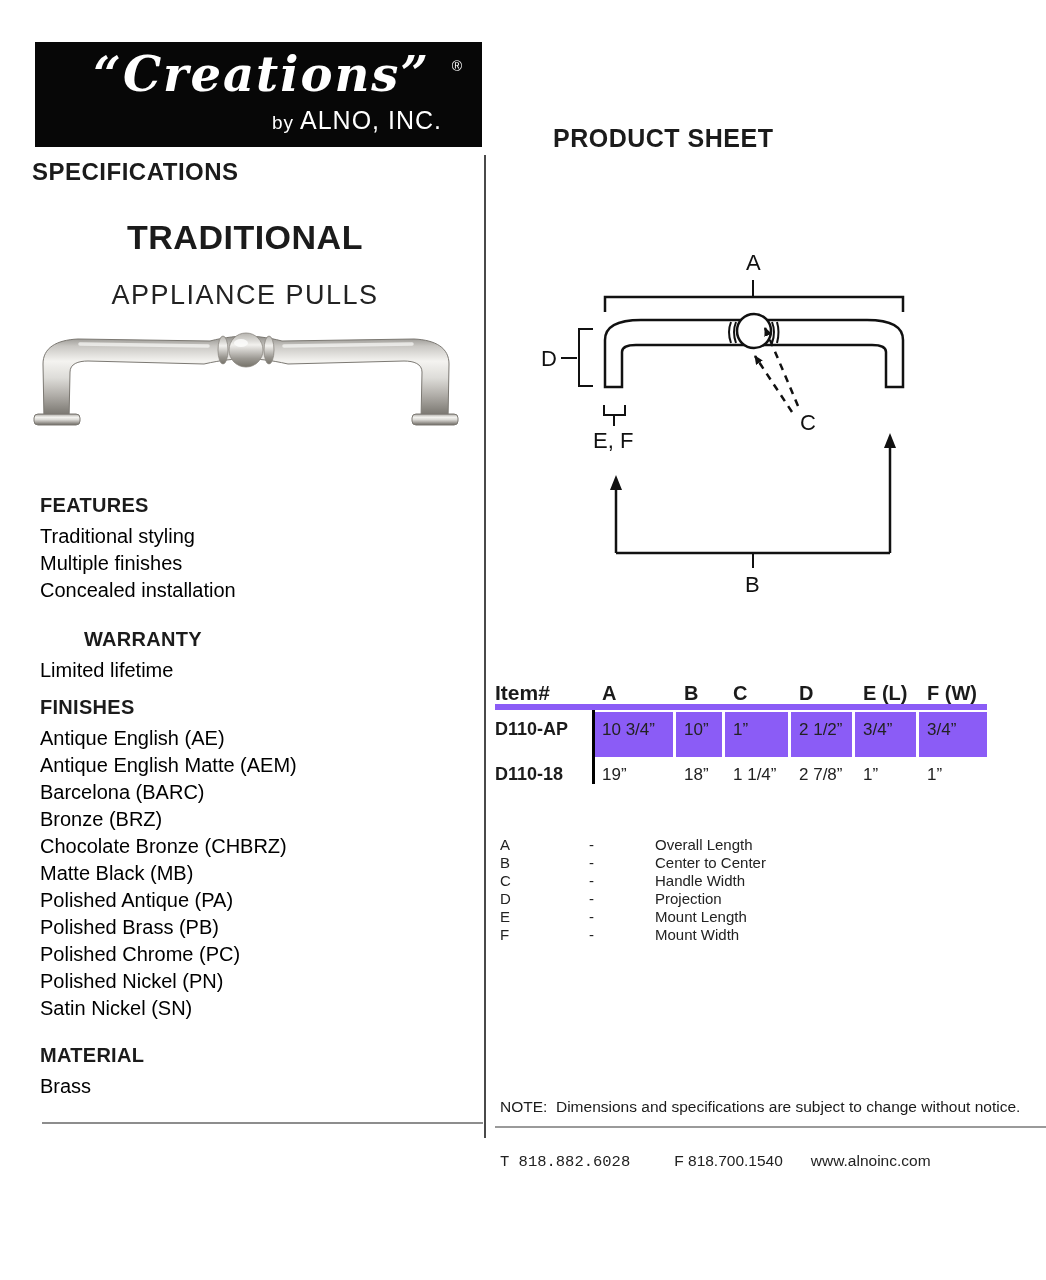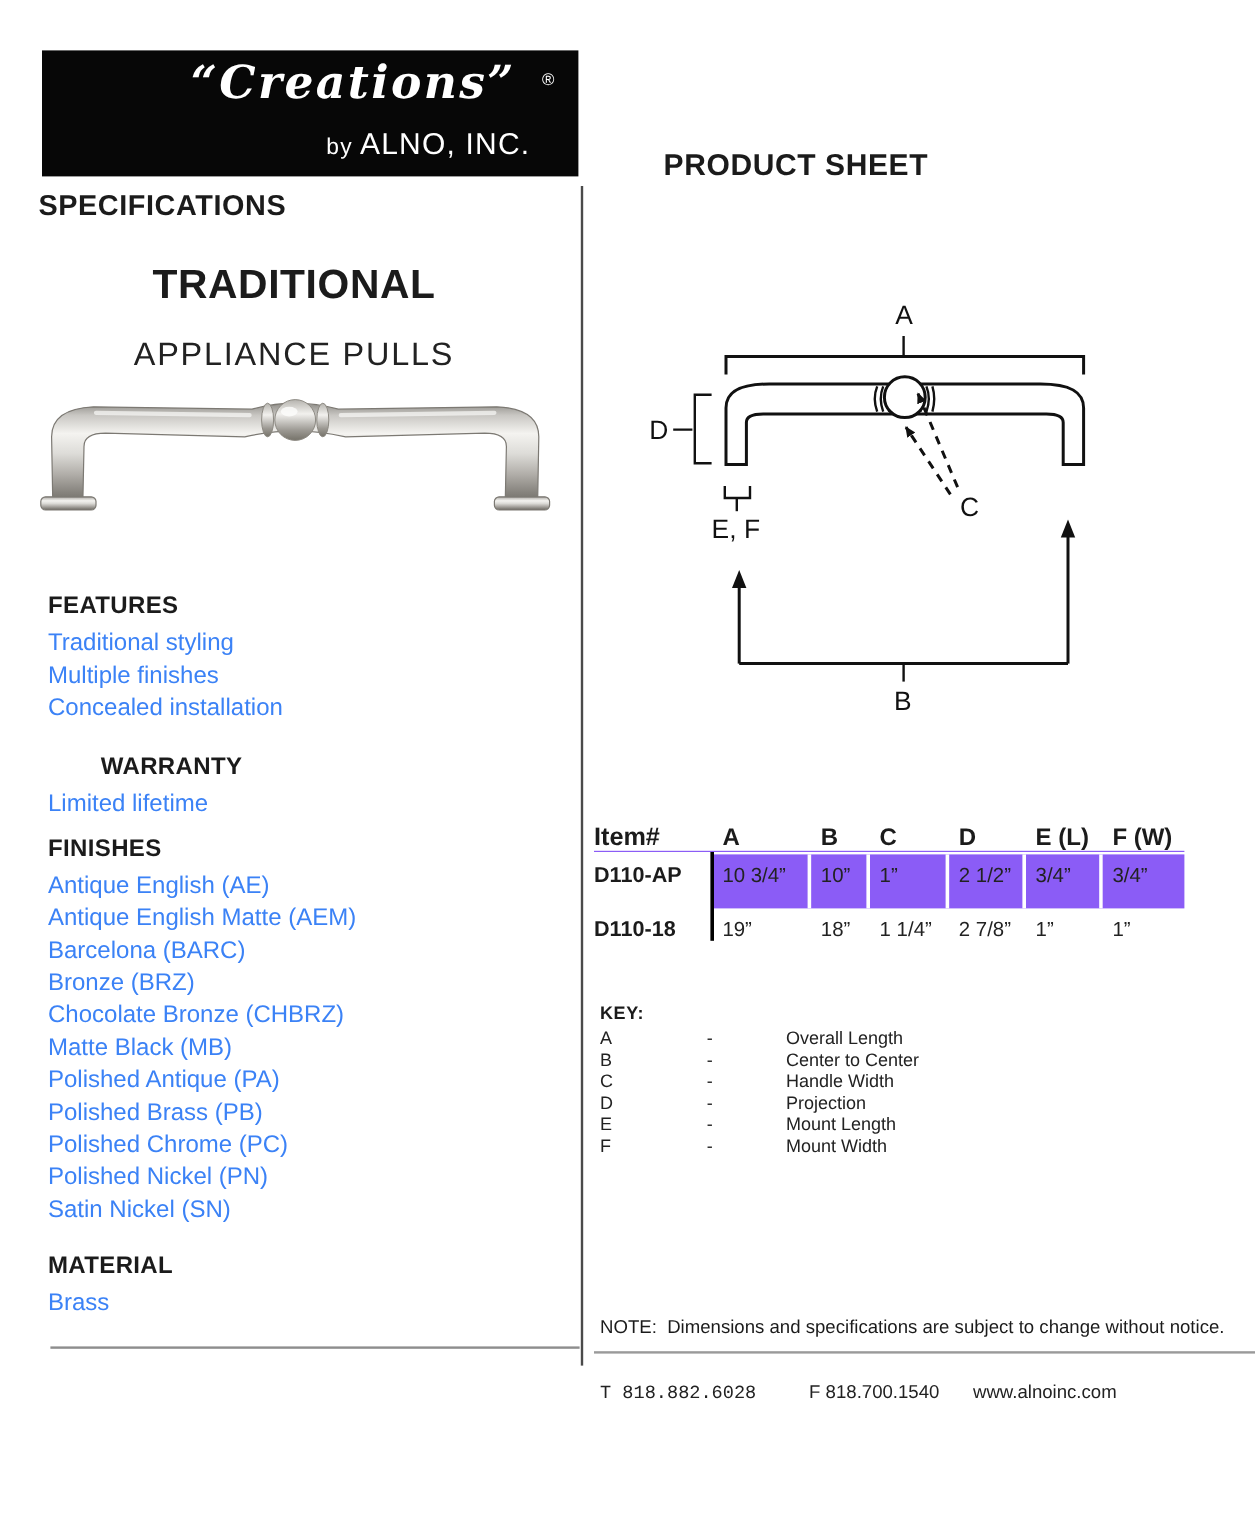--- a/index.html
+++ b/index.html
@@ -2,49 +2,49 @@
 <html><head>
 <meta charset="utf-8">
 <style>
   * { margin:0; padding:0; box-sizing:border-box; }
   html,body { background:#ffffff; }
   body { font-family:"Liberation Sans", sans-serif; color:#1b1b1b; }
   .page { position:relative; width:1046px; height:1280px; background:#ffffff; overflow:hidden; }
 
   
   .logo { position:absolute; left:35px; top:42px; width:447px; height:105px; background:#070707; color:#fff; }
-  .logo-script { position:absolute; right:52px; top:4px; font-family:"DejaVu Serif", serif; font-style:italic; font-weight:bold; font-size:38px; letter-spacing:2px; white-space:nowrap;margin-left:40px; }
+  .logo-script { position:absolute; right:52px; top:4px; font-family:"DejaVu Serif", serif; font-style:italic; font-weight:bold; font-size:48px; letter-spacing:2px; white-space:nowrap;margin-left:40px; }
   .logo-reg { position:absolute; right:20px; top:16px; font-size:14px; font-family:"Liberation Sans", sans-serif; font-style:normal; }
   .logo-byline { position:absolute; right:40px; top:64px; font-size:25px; letter-spacing:1px; white-space:nowrap; }
   .logo-byline .by { font-size:19px; margin-right:6px; }
 
   
   .spec-heading { position:absolute; left:32px; top:158px; font-size:24px; font-weight:bold; letter-spacing:0.5px; }
   .title-block { position:absolute; left:28px; top:218px; width:434px; text-align:center; }
   .title { font-size:34px; font-weight:bold; letter-spacing:0.5px; }
   .subtitle { font-size:27px; margin-top:23px; letter-spacing:1.5px; color:#222; }
 
   .photo-svg { position:absolute; left:30px; top:328px; }
 
   .left-sections { position:absolute; left:40px; top:494px; width:432px; }
   .sec-heading { font-size:20px; font-weight:bold; margin-bottom:6px; letter-spacing:0.3px; }
-  .sec-item { font-size:20px; line-height:27px; color:#3b82f6; }
+  .sec-item { font-size:20px; line-height:27px; color:#000000; }
   .mt-a { margin-top:24px;margin-left:44px; } .mt-b { margin-top:12px; } .mt-c { margin-top:22px; }
 
   .hr-left { position:absolute; left:42px; top:1122px; width:441px; border-top:2px solid #8d8d8d; }
   .vdivider { position:absolute; left:484px; top:155px; width:2px; height:983px; background:#4a4a4a; }
 
   
   .product-sheet { position:absolute; left:553px; top:124px; font-size:25px; font-weight:bold; letter-spacing:0.5px; }
   .diagram-svg { position:absolute; left:495px; top:238px; }
   .diag-label { font-family:"Liberation Sans", sans-serif; font-size:22px; fill:#111; }
 
   
   .spec-table { position:absolute; left:495px; top:680px; width:492px; }
-  .t-head { display:grid; grid-template-columns:99px 82px 49px 66px 64px 64px 68px; height:30px; align-items:end; border-bottom:1px solid #8b5cf6; }
+  .t-head { display:grid; grid-template-columns:99px 82px 49px 66px 64px 64px 68px; height:30px; align-items:end; border-bottom:6px solid #8b5cf6; }
   .t-head div { font-weight:bold; font-size:20px; line-height:22px; }
   .t-head .h-item { font-size:21px; }
   .t-head .h-val { padding-left:8px; }
   .t-row { display:grid; grid-template-columns:99px 82px 49px 66px 64px 64px 68px; height:45px; }
   .t-row.gray { margin-top:2px; }
   .t-row.white { height:34px; }
   .item-cell { font-weight:bold; font-size:18px; padding-top:7px; }
   .val { font-size:17px; padding:8px 0 0 8px; color:#222; }
   .t-row.gray .val { background:#8b5cf6; border-right:3px solid #fff; }
   .t-row.gray .val:last-child { border-right:none; }
@@ -212,21 +212,20 @@
       <div class="val">18”</div>
       <div class="val">1 1/4”</div>
       <div class="val">2 7/8”</div>
       <div class="val">1”</div>
       <div class="val">1”</div>
     </div>
     <div class="t-vline"></div>
   </div>
 
   <div class="key-block">
-    <div class="key-heading">KEY:</div>
     <div class="key-row">
       <span>A</span>
         <span>-</span>
         <span>Overall Length</span>
     </div>
     <div class="key-row">
       <span>B</span>
         <span>-</span>
         <span>Center to Center</span>
     </div>

